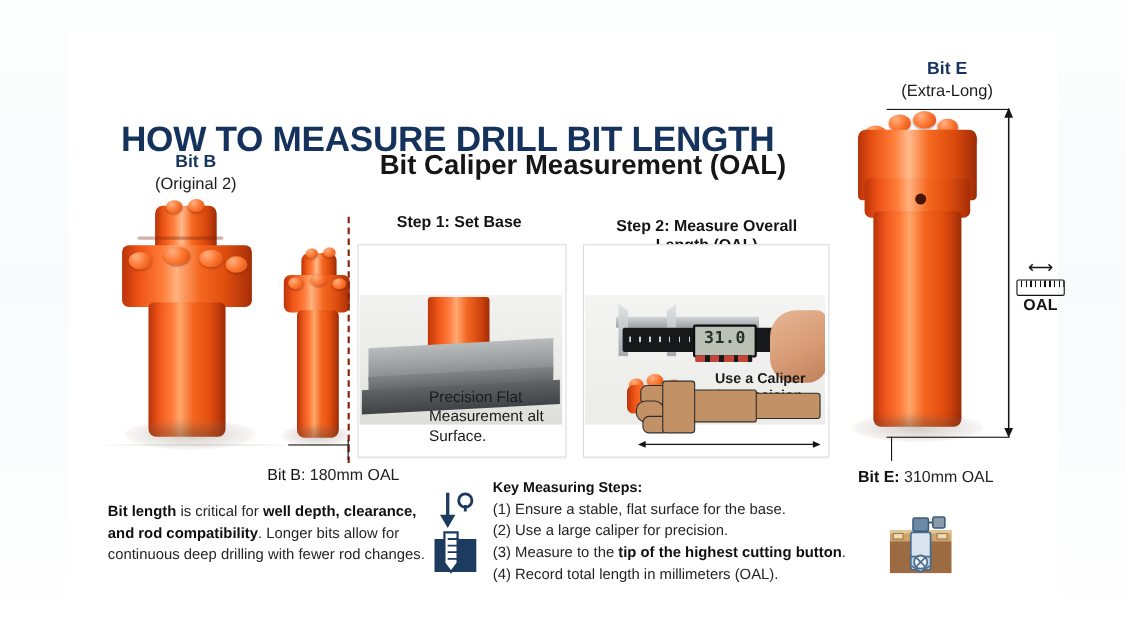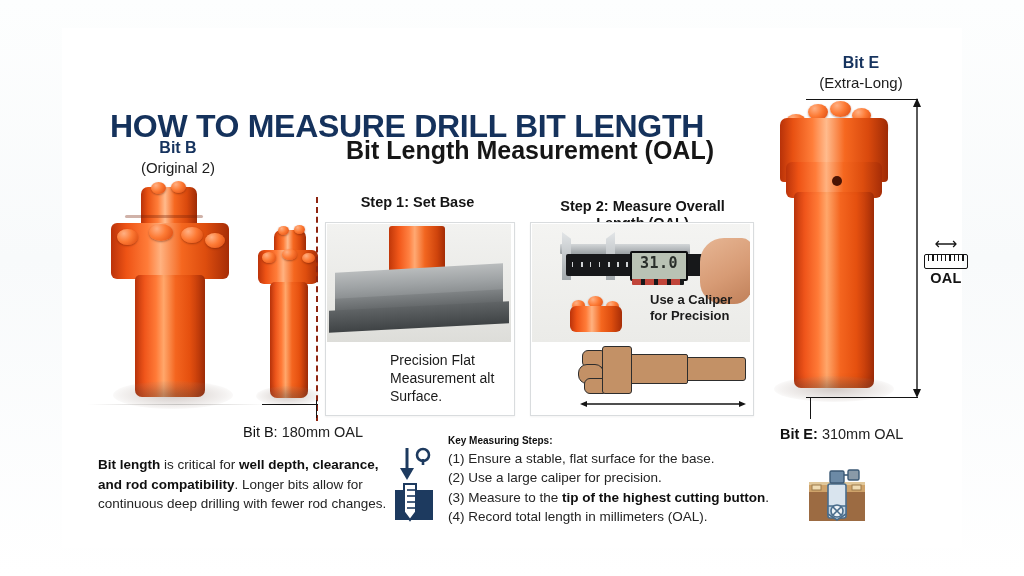--- a/index.html
+++ b/index.html
@@ -78,21 +78,21 @@
   .step-title{
     position:absolute;font-size:14.5px;font-weight:bold;color:#141414;text-align:center;line-height:1.2;
   }
   #step1-title{left:330px;top:194px;width:175px;}
   #step2-title{left:535px;top:198px;width:215px;}
 
   .card{position:absolute;background:#fff;border:1px solid #d9dcde;box-shadow:0 1px 2px rgba(0,0,0,.05);}
   #card1{left:325px;top:222px;width:188px;height:192px;}
   #card2{left:530px;top:222px;width:222px;height:192px;}
 
-  .photo{position:absolute;overflow:hidden;}
+  .photo{position:absolute;overflow:hidden;margin-top:44px;}
   
   #photo1{left:327px;top:224px;width:184px;height:118px;background:linear-gradient(180deg,#f2f2f0 0%,#e9e9e6 60%,#ddddd9 100%);}
   .plate-top{position:absolute;left:8px;top:44px;width:168px;height:30px;
     background:linear-gradient(180deg,#b9bcbd 0%,#9fa3a5 52%,#85898b 100%);transform:skewY(-3.2deg);}
   .plate-front{position:absolute;left:8px;top:70px;width:168px;height:16px;
     background:linear-gradient(180deg,#7f8385 0%,#5e6264 100%);transform:skewY(-3.2deg);}
   .plate-base{position:absolute;left:2px;top:82px;width:180px;height:22px;
     background:linear-gradient(180deg,#606466 0%,#3f4345 100%);transform:skewY(-3deg);}
   .bit-on-plate{position:absolute;left:62px;top:2px;width:56px;height:52px;border-radius:3px 3px 6px 6px;
     background:linear-gradient(90deg,#c03709 0%,#f2581a 18%,#ff8142 36%,#ffa973 46%,#f26620 64%,#cf440c 86%,#a32c06 100%);}
@@ -138,35 +138,35 @@
   .oal-badge{position:absolute;left:916px;top:236px;width:60px;text-align:center;}
   .oal-badge .arrw{font-size:16px;color:#141414;line-height:1;}
   .ruler{display:block;margin:2px auto 1px;width:42px;height:13px;border:1.6px solid #141414;border-radius:2px;
     background:repeating-linear-gradient(90deg,transparent 0 3px,#141414 3px 4.3px);background-size:auto 6px;background-repeat:repeat-x;background-position:0 0;}
   .oal-badge .txt{font-size:14.5px;font-weight:bold;color:#141414;letter-spacing:0.3px;}
 
   
   .blurb{position:absolute;left:98px;top:455px;width:300px;font-size:13.5px;line-height:1.46;color:#242424;}
   .blurb b{color:#0f0f0f;}
   .keysteps{position:absolute;left:448px;top:434px;width:330px;font-size:13.5px;line-height:1.45;color:#242424;}
-  .keysteps .hd{font-weight:bold;color:#0f0f0f;font-size:10px;}
+  .keysteps .hd{font-weight:bold;color:#0f0f0f;font-size:13px;}
   .keysteps b{color:#0f0f0f;}
 
   
   .icon-depth{position:absolute;left:392px;top:446px;width:44px;height:80px;}
   .icon-rig{position:absolute;left:806px;top:462px;width:62px;height:62px;}
 </style>
 </head>
 <body>
 
 <div class="stage">
   <div class="panel-bg"></div>
 
   <div class="title">HOW TO MEASURE DRILL BIT LENGTH</div>
-  <div class="subtitle">Bit Length Measurement (OAL)</div>
+  <div class="subtitle">Bit Caliper Measurement (OAL)</div>
 
   <div class="bitB-label">
     <span>Bit B</span><br>
     <span class="sub">(Original 2)</span>
   </div>
 
   <div class="bit" style="left:105px;top:185px;width:130px;height:230px;">
     <div class="crown" style="left:36px;top:2px;width:56px;height:40px;"></div>
     <div class="btn" style="left:46px;top:-3px;width:15px;height:12px;"></div>
     <div class="btn" style="left:66px;top:-4px;width:15px;height:12px;"></div>

